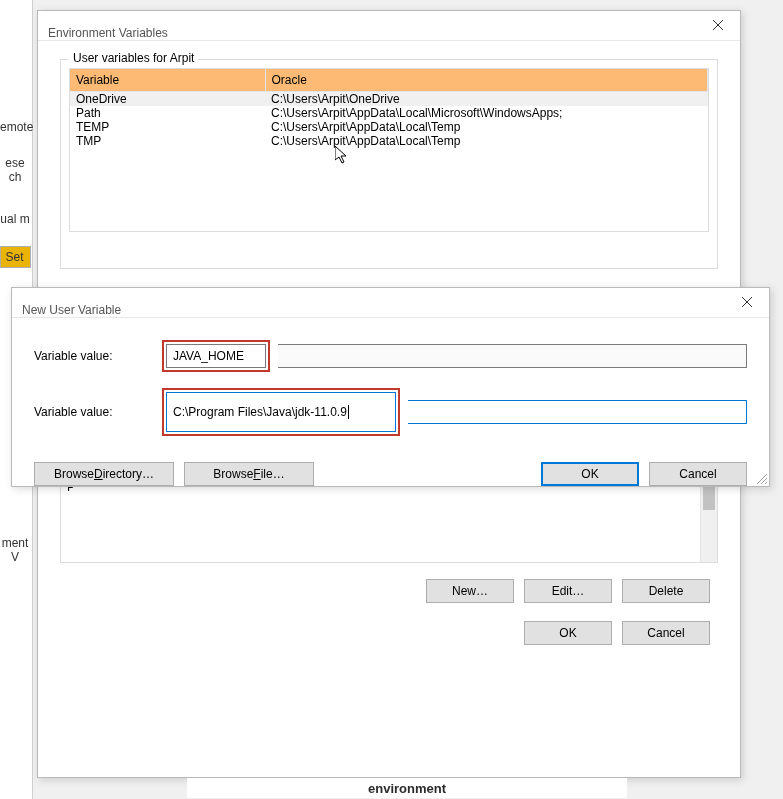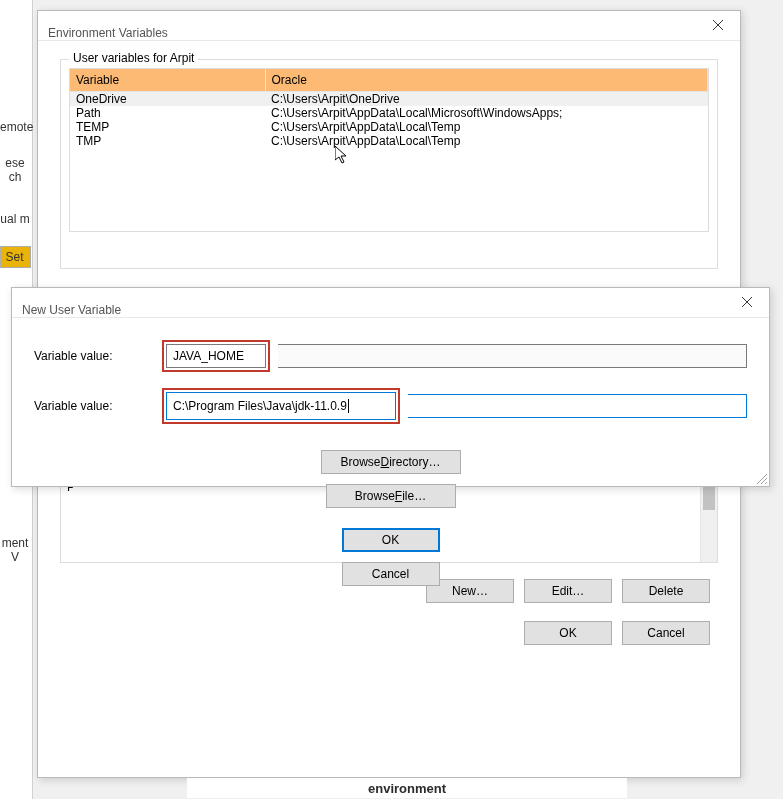--- a/index.html
+++ b/index.html
@@ -158,21 +158,20 @@
     border: 2px solid #c0392b;
     padding: 2px;
     margin-left: -4px;
     margin-right: 8px;
   }
   .highlight-name .field-input { width: 100px; }
   .nuv-btn-row {
     display: flex; gap: 10px;
     align-items: center;
     padding-top: 10px;
-    flex-direction: column;
   }
   .nuv-btn-row .spacer { flex: 1; }
   .nuv-btn-row .btn { min-width: 98px; }
   .resize-grip {
     position: absolute;
     right: 2px; bottom: 2px;
     width: 12px; height: 12px;
   }
   .resize-grip svg { display:block;}
   .cursor-arrow {
@@ -348,21 +347,21 @@
       <div class="field-label">Variable value:</div>
       <span class="highlight-wrap highlight-name">
         <input class="field-input" style="border: 1px solid rgb(122, 122, 122);" value="JAVA_HOME">
       </span>
       <input class="field-input" style="flex: 1 1 0%; border-left: none; height: 24px;" disabled="">
     </div>
 
     <div class="field-row">
       <div class="field-label">Variable value:</div>
       <span class="highlight-wrap" style="flex:0 0 auto">
-        <span class="field-input focused" style="display:inline-flex;align-items:center;min-width:230px;border:1px solid #0078d7;height:28px">
+        <span class="field-input focused" style="display:inline-flex;align-items:center;min-width:230px;border:1px solid #0078d7;height:40px">
           <span>C:\Program Files\Java\jdk-11.0.9</span>
             <span class="text-caret"></span>
         </span>
       </span>
       <span class="field-input focused" style="flex:1;border-left:none;height:24px"></span>
     </div>
 
     <div class="nuv-btn-row">
       <div class="btn" style="min-width:140px">
         <span>Browse </span>

